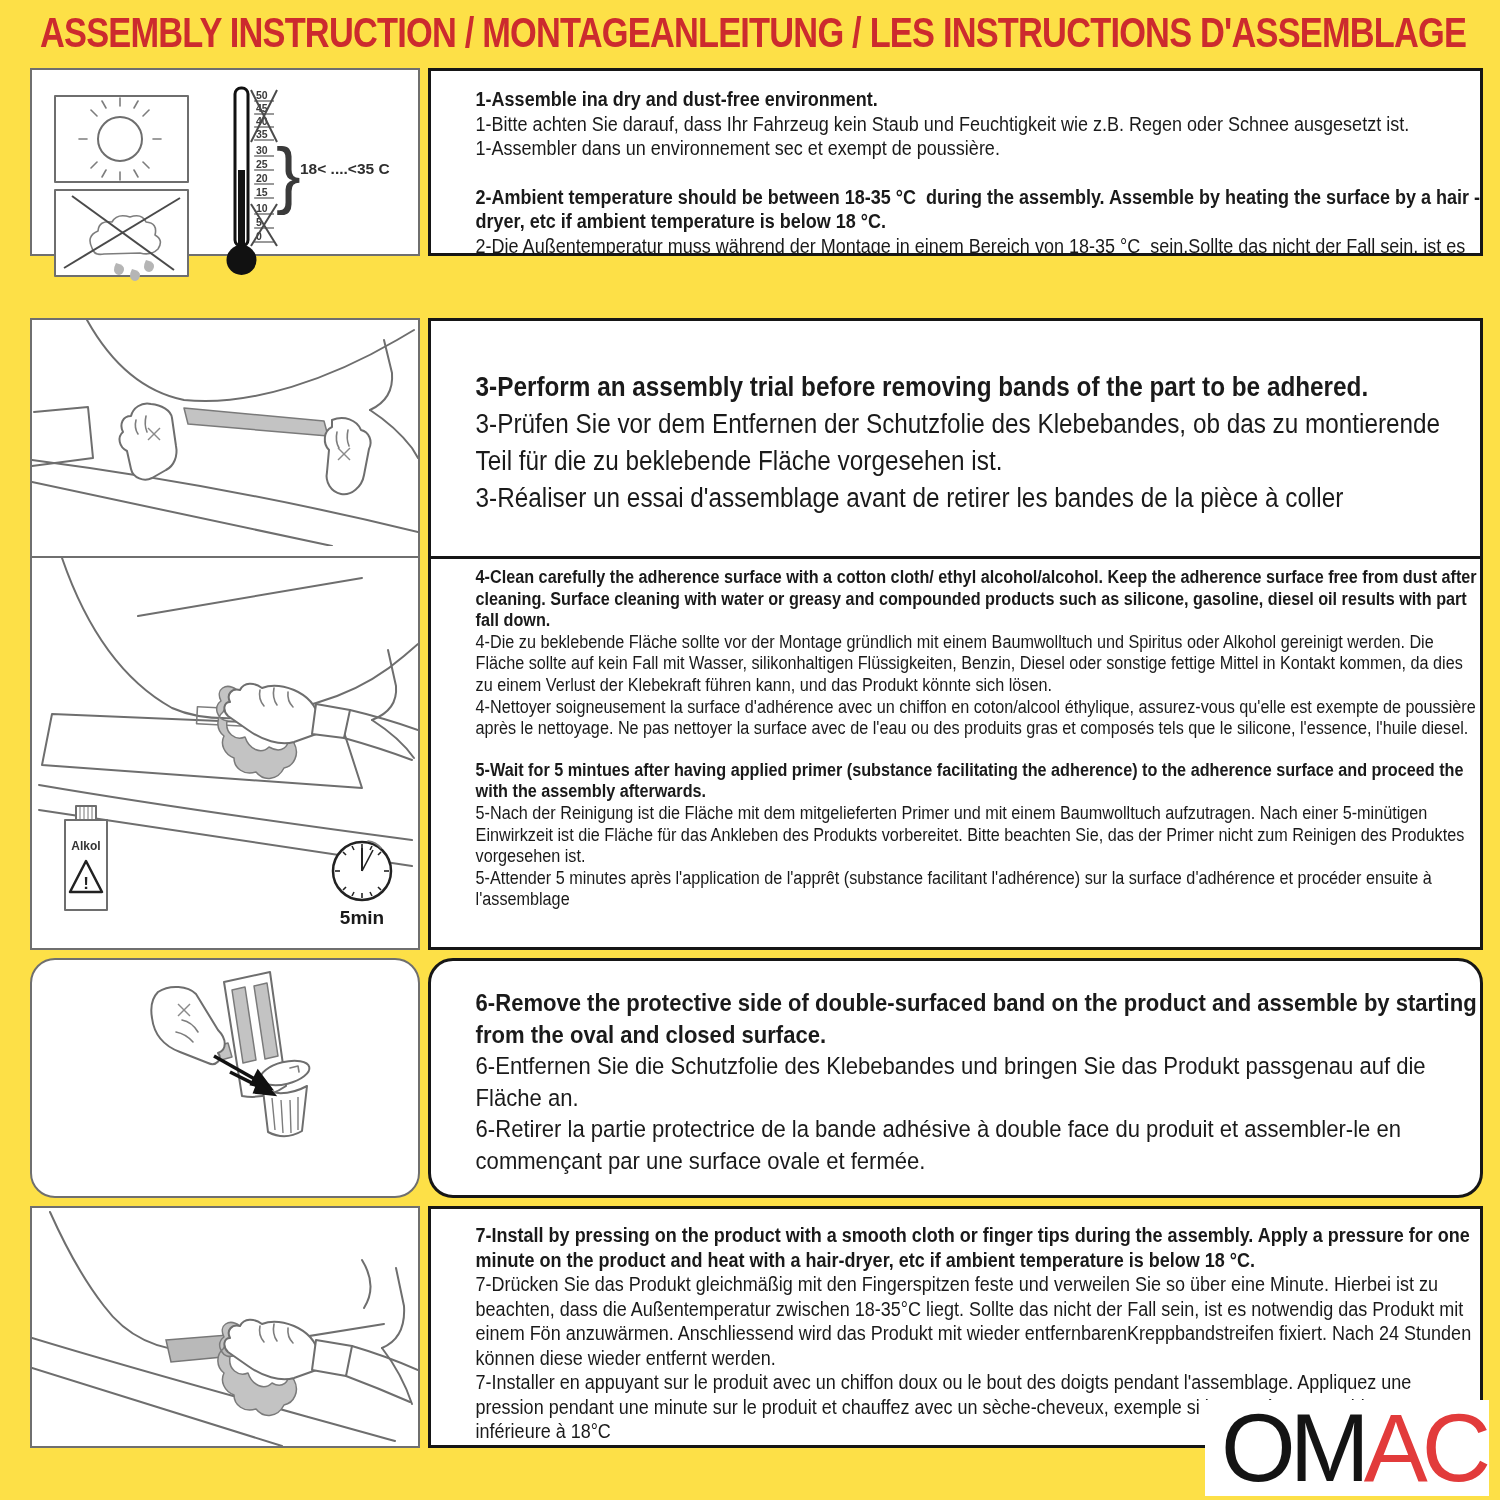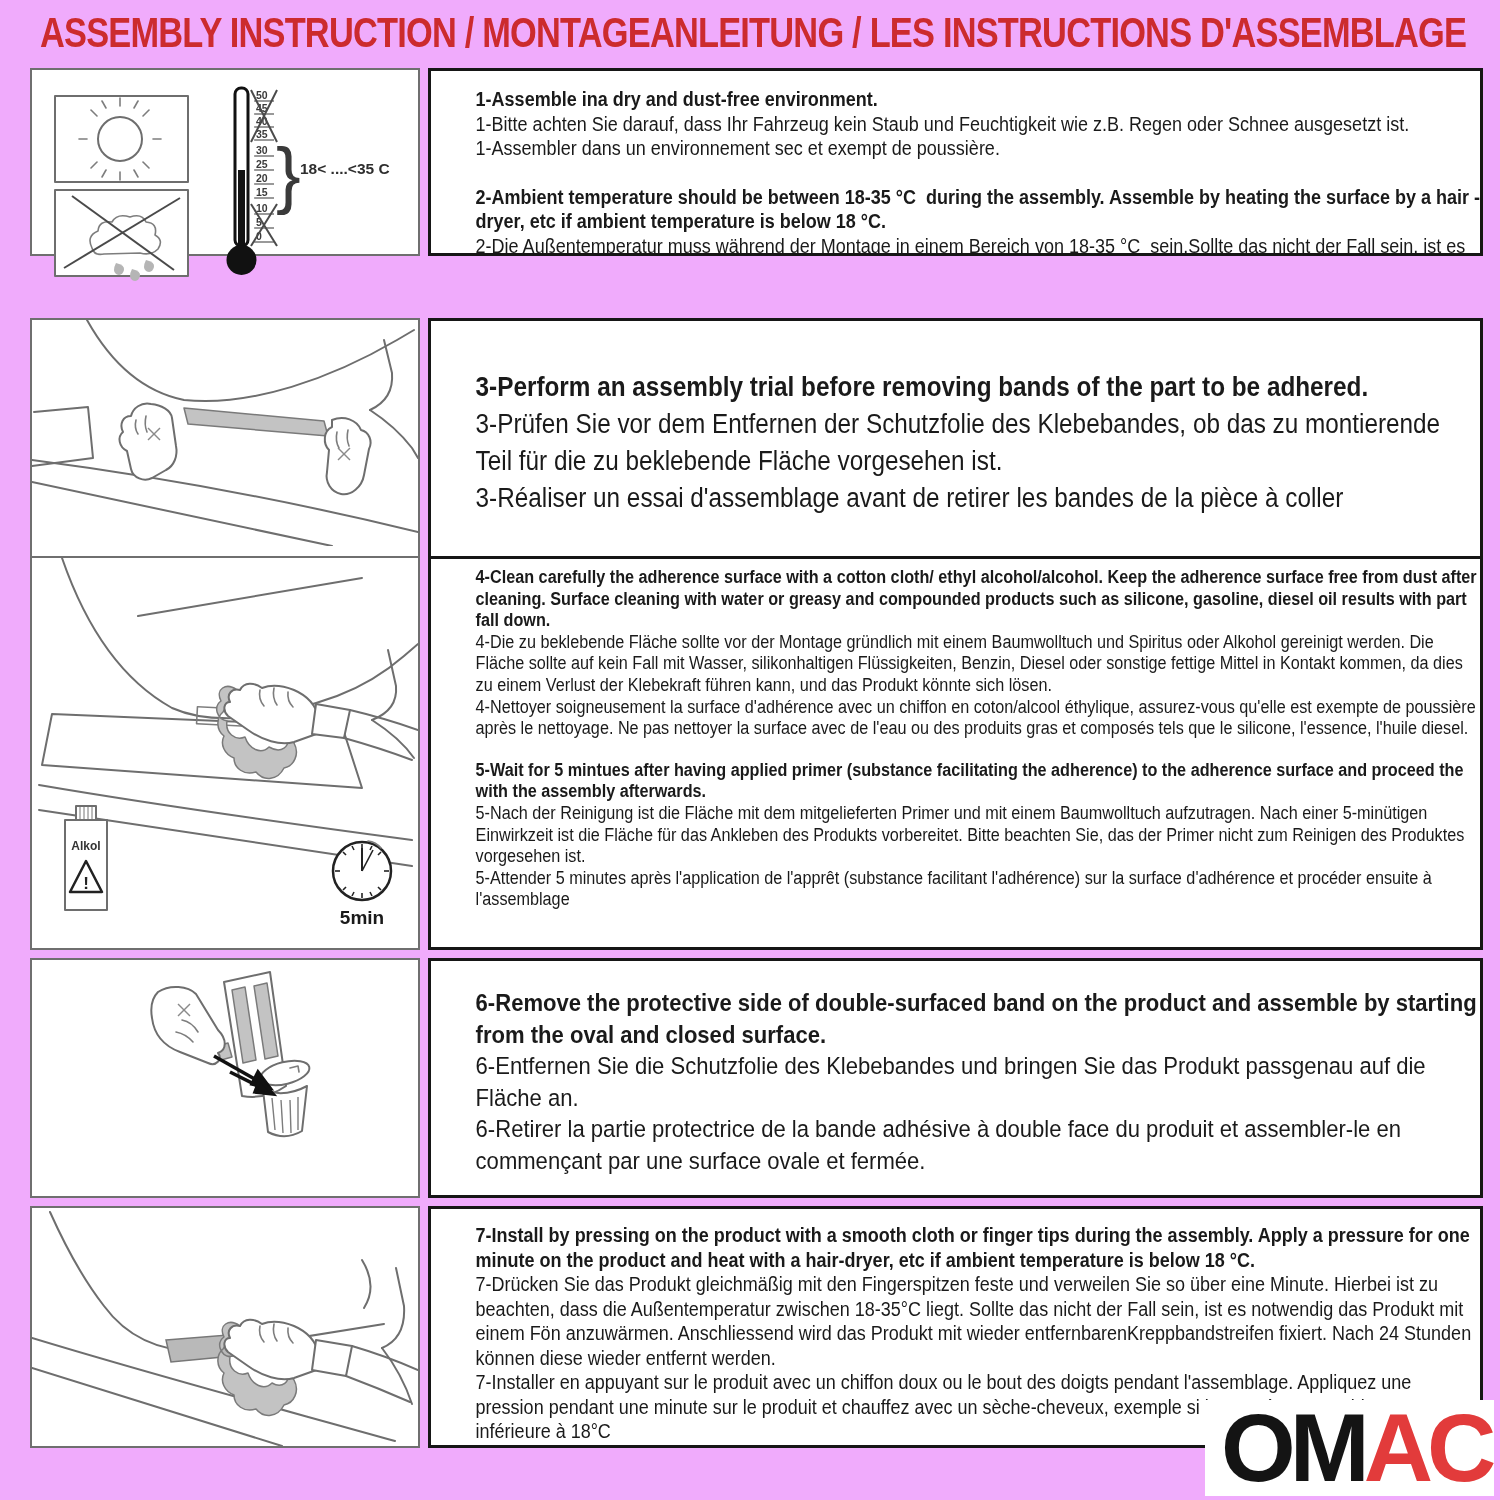--- a/index.html
+++ b/index.html
@@ -1,34 +1,34 @@
 <!DOCTYPE html>
 <html><head>
 <meta charset="utf-8">
 <style>
   * { box-sizing: border-box; }
   html,body { margin:0; padding:0; background:#ffffff; }
   body { font-family:"Liberation Sans", sans-serif; color:#1a1a1a; }
-  .page { position:relative; width:1500px; height:1500px; background:#f0abfc; overflow:hidden; }
+  .page { position:relative; width:1500px; height:1500px; background:#fde047; overflow:hidden; }
 
   .page-title {
     position:absolute; left:40px; top:8px;
     font-size:43px; font-weight:bold; letter-spacing:-1px;
     color:#cc2b2e; white-space:nowrap;
     transform:scaleX(0.8); transform-origin:0 50%;
   }
 
   .cell { position:absolute; background:#fff; }
   .img-box { left:30px; width:390px; border:2px solid #6f6f6f; }
   .txt-box { left:428px; width:1055px; border:3px solid #161616; overflow:hidden;padding-left:32px; }
 
   .r1 { top:68px;  height:188px; }
   .r2 { top:318px; height:260px; }
   .r3 { top:556px; height:394px; }
-  .r4 { top:958px; height:240px; }
+  .r4 { top:958px; height:240px;border-radius:25px; }
   .r5 { top:1206px;height:242px; }
 
   .txt-inner { width:1145px; transform:scaleX(0.9); transform-origin:0 0; padding:16px 14px 8px 14px; }
   .pad-s2 { padding-top:48px; }
   .pad-s3 { padding-top:8px; }
   .pad-s4 { padding-top:26px; }
   .pad-s5 { padding-top:14px; }
 
   p { margin:0; white-space:pre-wrap; }
   .b { font-weight:bold; }
@@ -41,21 +41,21 @@
   svg { display:block; }
   .ln { fill:none; stroke:#6e6e6e; stroke-width:2; stroke-linecap:round; stroke-linejoin:round; }
   .ln-thin { fill:none; stroke:#7d7d7d; stroke-width:1.6; stroke-linecap:round; stroke-linejoin:round; }
   .whitefill { fill:#ffffff; stroke:#6e6e6e; stroke-width:2; stroke-linejoin:round; }
   .grayfill { fill:#c3c3c3; stroke:#7a7a7a; stroke-width:1.5; stroke-linejoin:round; }
   .darkline { fill:none; stroke:#4a4a4a; stroke-width:2; }
   .scale-num { font-size:10.5px; fill:#3a3a3a; font-weight:bold; }
 
   .logo {
     position:absolute; left:1205px; top:1400px; background:#fff;
-    padding:0 4px 0 16px; font-weight:bold; font-size:96px; line-height:96px;
+    padding:0 4px 0 16px; font-weight:normal; font-size:96px; line-height:96px;
     letter-spacing:-6px; white-space:nowrap;
   }
   .logo .om { color:#141414; }
   .logo .ac { color:#e23b3b; }
 </style>
 </head>
 <body>
 
 <div class="page">
 

